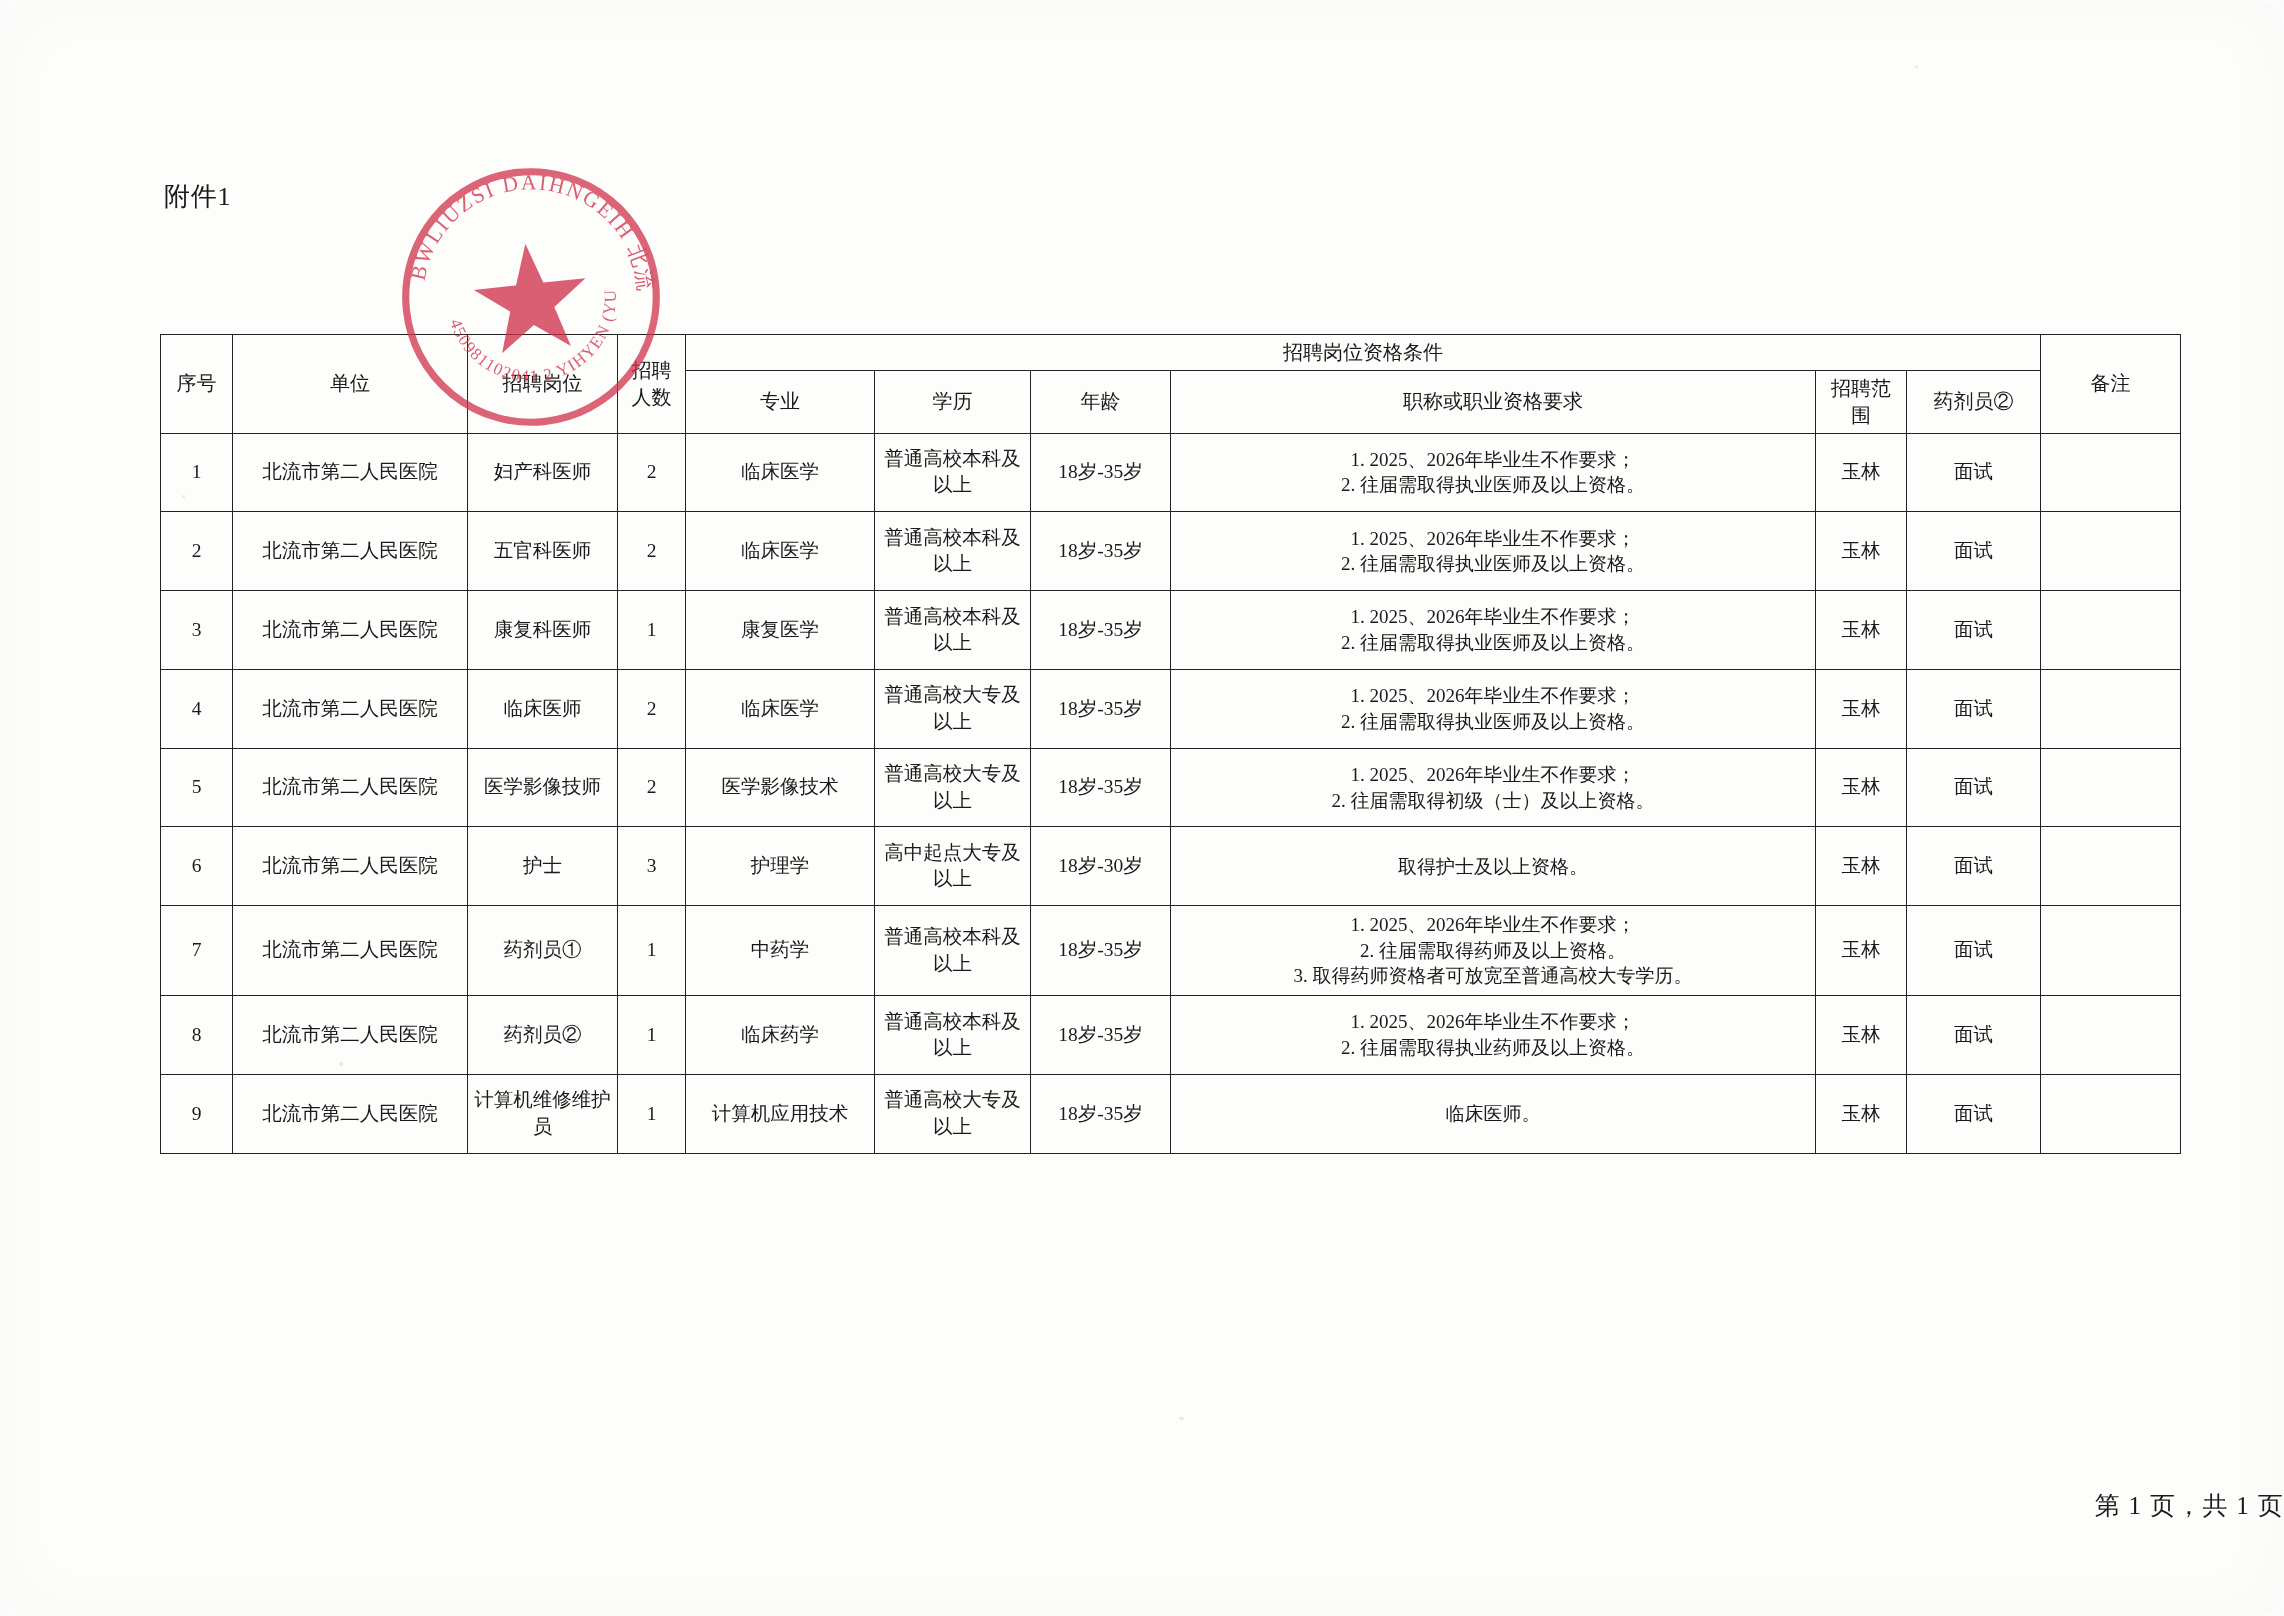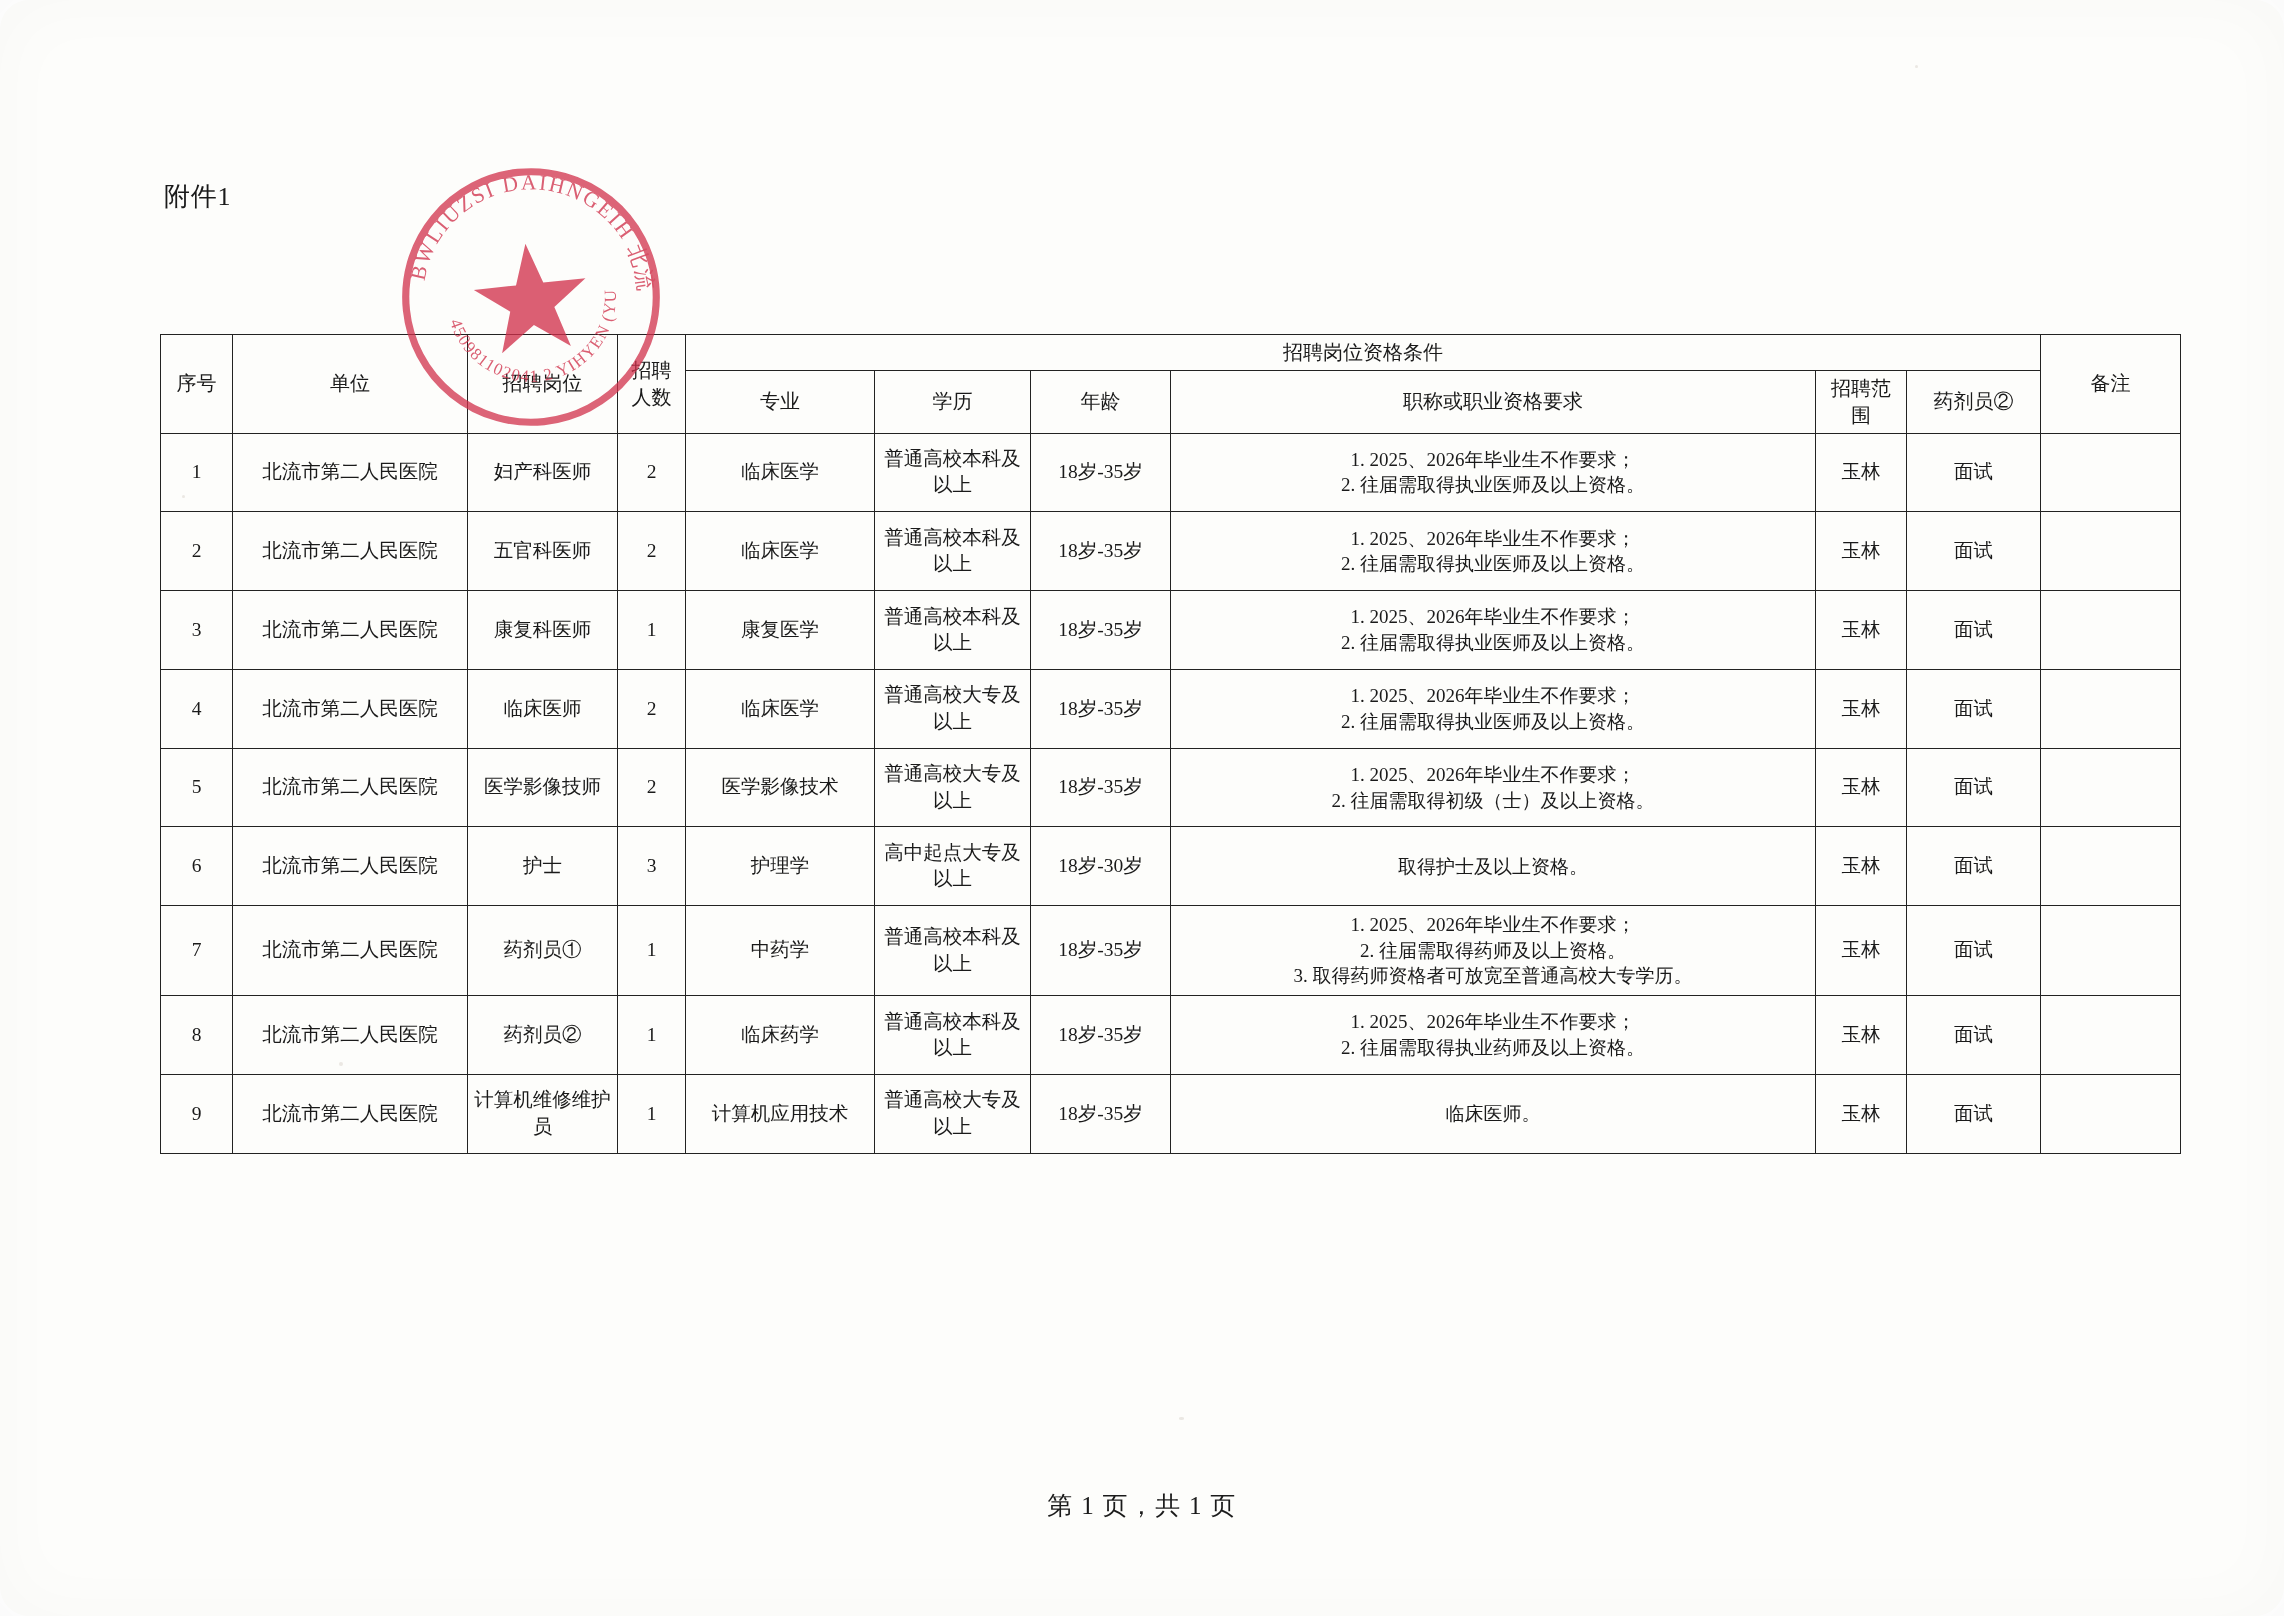--- a/index.html
+++ b/index.html
@@ -116,21 +116,21 @@
   col.c-method { width: 134px; }
   col.c-remark { width: 140px; }
 
   tr.data-row td { height: 70px; }
   tr.row-tall td { height: 81px; }
 
   .footer {
     position: absolute;
     left: 0; right: 0;
     top: 1489px;
-    text-align: center;
+    text-align: right;
     font-size: 25px;
     letter-spacing: 1.3px;
   }
 
   
   .speck {
     position: absolute;
     background: #d9d4cc;
     border-radius: 50%;
     opacity: .5;

